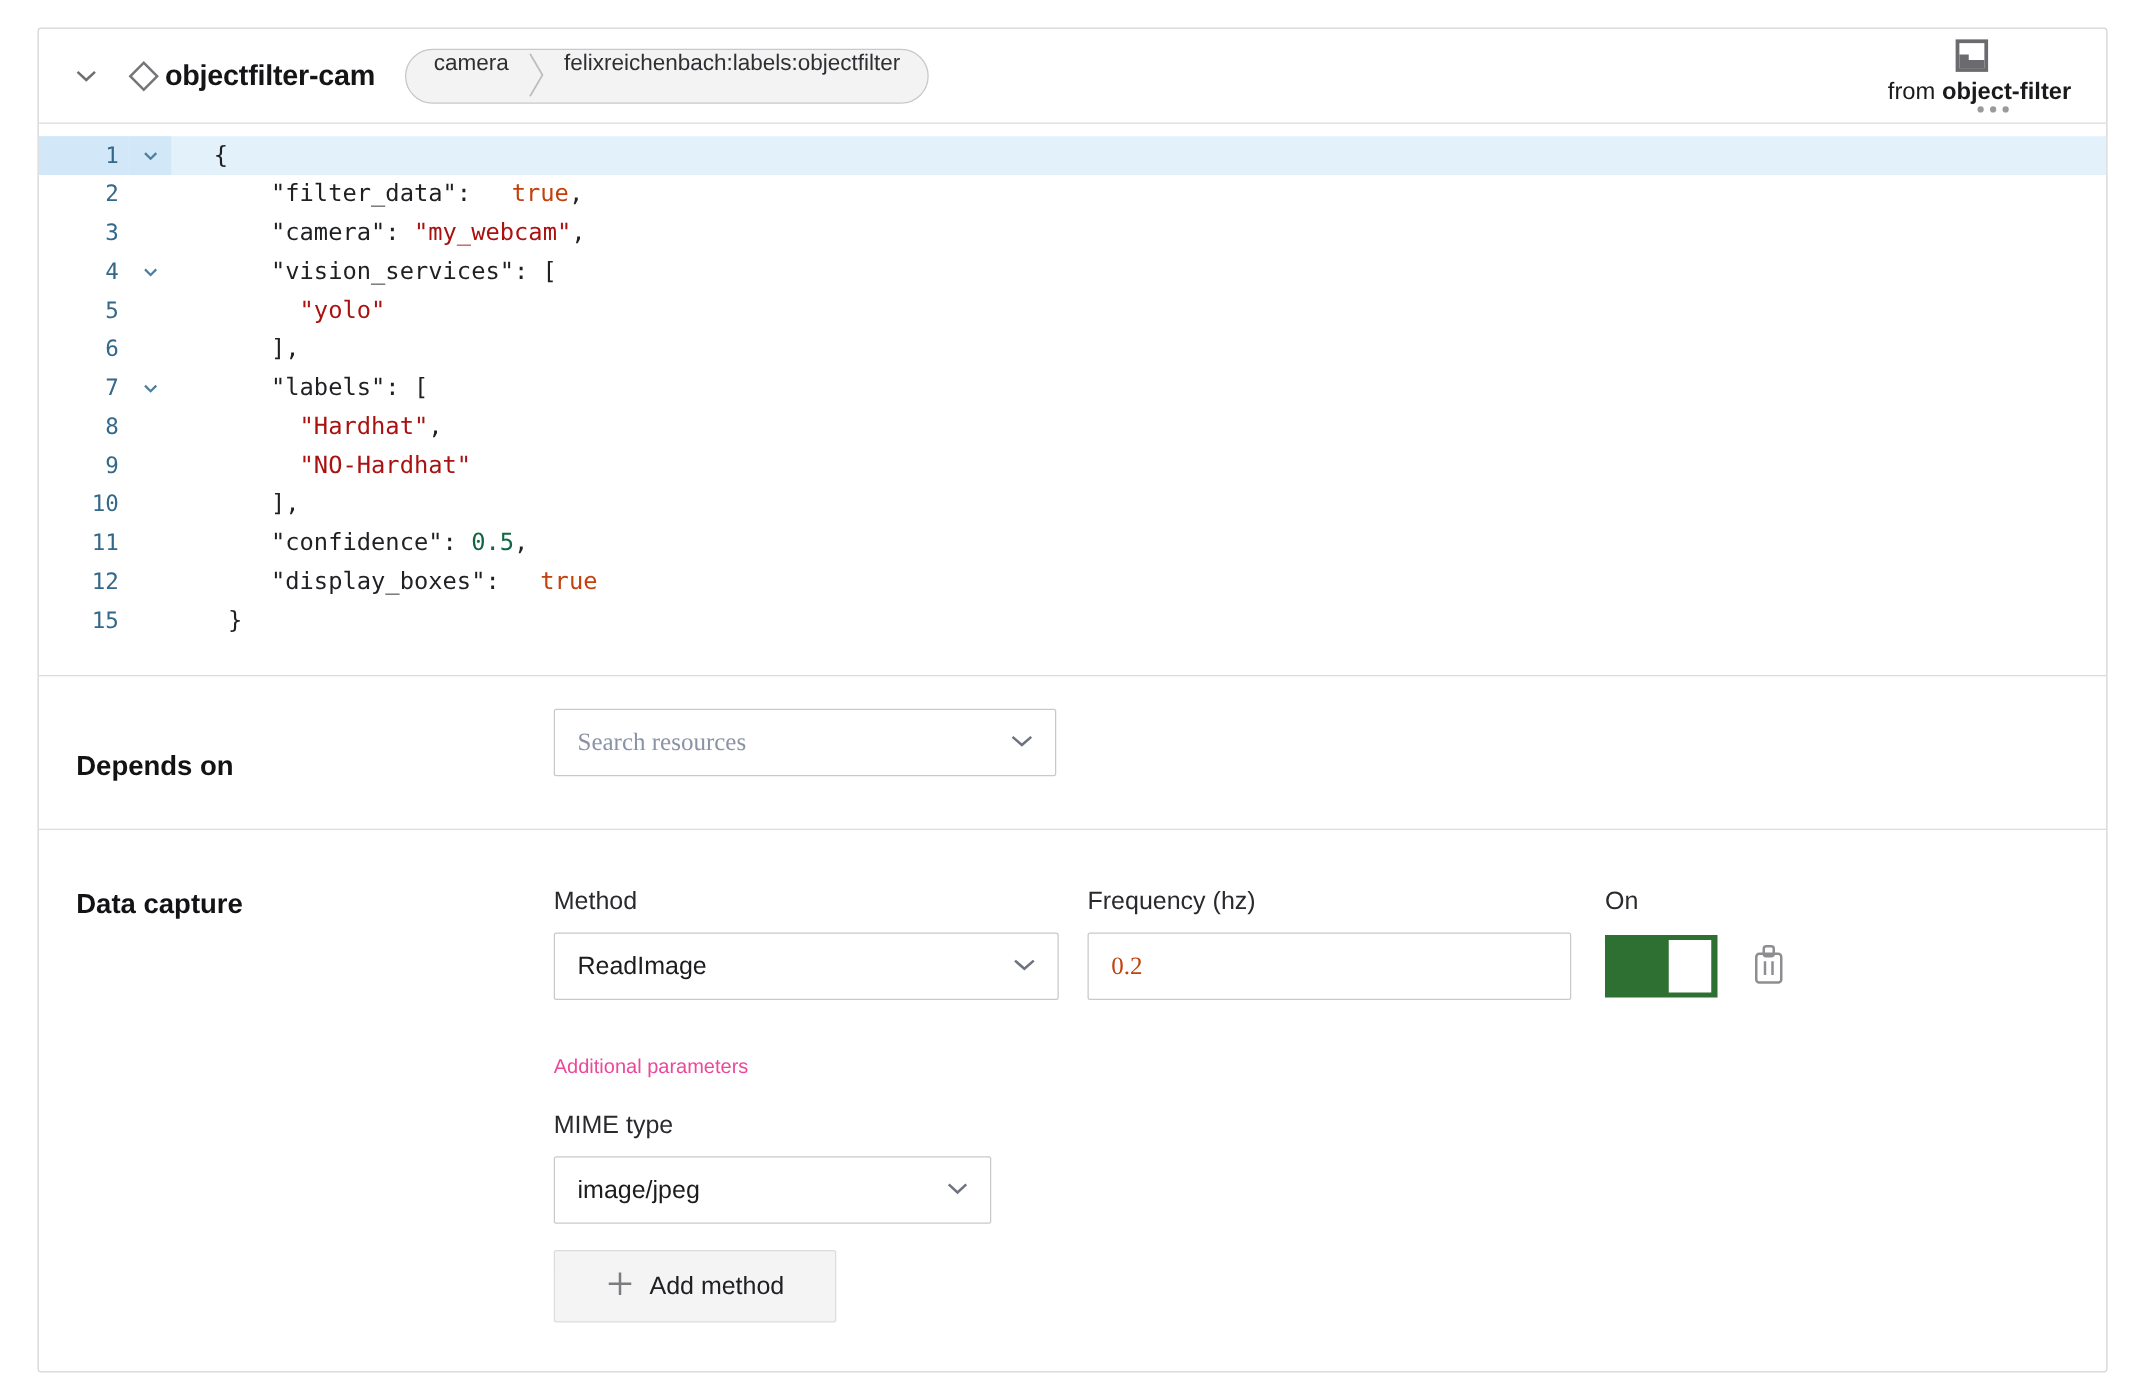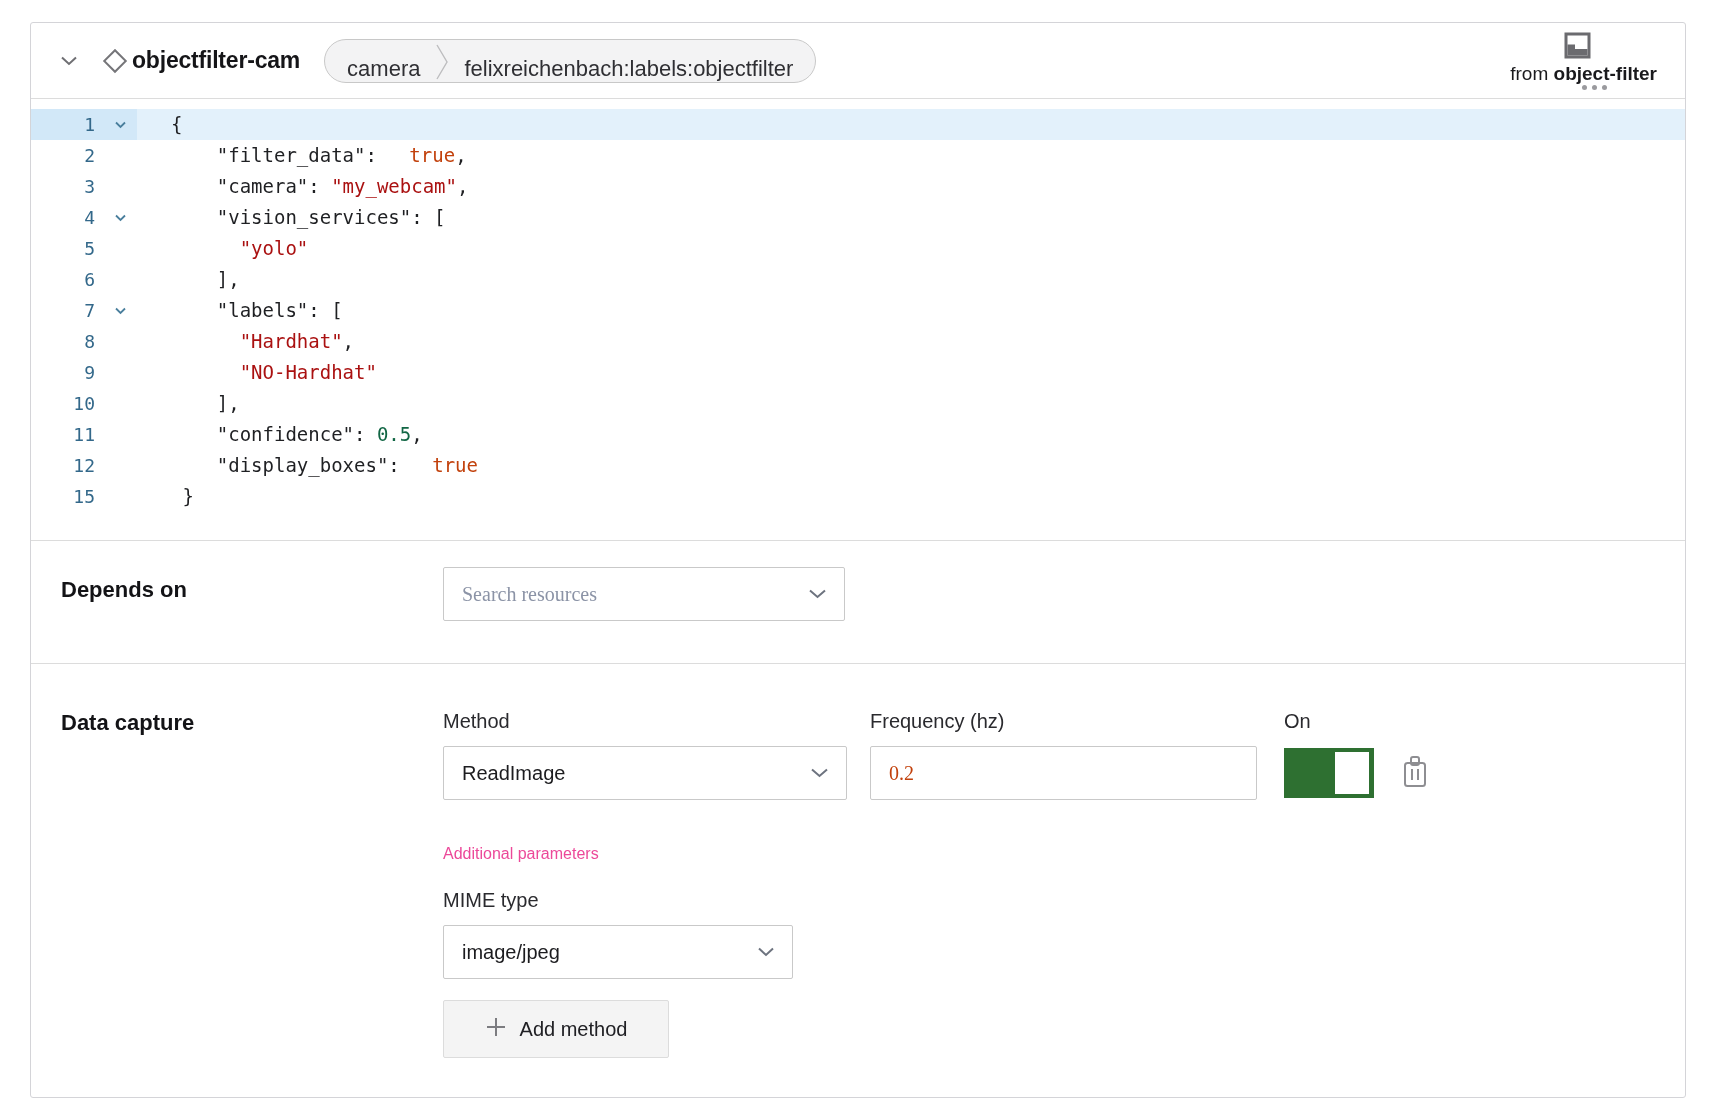--- a/index.html
+++ b/index.html
@@ -6,22 +6,22 @@
   html,body { background:#ffffff; width:1716px; height:1120px; font-family:"Liberation Sans", sans-serif; }
   .panel { position:absolute; left:30px; top:22px; width:1656px; height:1076px;
            border:1px solid #d4d4d8; border-radius:3px; background:#fff; overflow:hidden; }
 
   
   .panel-header { height:76px; border-bottom:1px solid #dcdcdc; display:flex; align-items:center; padding:0 28px 0 30px; }
   .hdr-left { display:flex; align-items:center; flex:1; min-width:0; }
   .collapse { width:18px; height:12px; display:flex; align-items:center; cursor:pointer; }
   .diamond { margin-left:22px; display:flex; }
   .res-title { margin-left:3px; font-size:23px; font-weight:bold; color:#151518; letter-spacing:-0.2px; }
-  .pill { margin-left:24px; height:44px; display:flex; align-items:flex-end; border:1px solid #c8c8c8;
-          border-radius:22px; background:#f3f3f4; padding:0 22px; font-size:22px; color:#2f2f33; white-space:nowrap; }
+  .pill { margin-left:24px; height:44px; display:flex; align-items:flex-start; border:1px solid #c8c8c8;
+          border-radius:22px; background:#f3f3f4; padding:0 22px; font-size:18px; color:#2f2f33; white-space:nowrap; }
   .pill-div { margin:0 16px; display:flex; }
   .hdr-right { display:flex; align-items:center;flex-direction:column; }
   .from-txt { margin-left:12px; font-size:19px; color:#1a1a1d; }
   .from-txt b { font-weight:bold; }
   .dots { margin-left:34px; display:flex; gap:5px; cursor:pointer; }
   .dots i { width:5px; height:5px; border-radius:50%; background:#9a9a9e; display:block; }
 
   
   .code-editor { padding:10px 0 28px 0; font-family:"DejaVu Sans Mono", monospace; font-size:19px; }
   .crow { display:flex; height:31px; line-height:31px; }
@@ -31,21 +31,21 @@
   .crow.active { background:#e3f1fb; }
   .crow.active .gut, .crow.active .fold { background:#d2e8f8; }
   .tk-p { color:#1f2023; } .tk-k { color:#1f2023; }
   .tk-s { color:#aa1111; } .tk-a { color:#c2410c;margin-left:21px; } .tk-n { color:#116644; }
 
   
   .section { border-top:1px solid #dcdcdc; display:flex; }
   .sec-label { width:412px; padding-left:30px; flex:none; }
   .sec-label h3 { font-size:22px; font-weight:bold; color:#131316; }
   .sec-depends { height:123px; }
-  .sec-depends .sec-label h3 { margin-top:36px; }
+  .sec-depends .sec-label h3 { margin-top:59px; }
   .sec-capture { height:434px; }
   .sec-capture .sec-label h3 { margin-top:46px; }
   .sec-body { flex:1; }
   .sec-depends .sec-body { padding-top:26px; }
   .sec-capture .sec-body { padding-top:46px; }
 
   .field-label { font-size:20px; color:#2a2a2e; margin-bottom:13px; }
   .field-box { height:54px; border:1px solid #c9c9c9; border-radius:2px; background:#fff;
                display:flex; align-items:center; padding:0 18px; cursor:pointer; }
   .field-box .val { flex:1; font-size:20px; color:#1c1c1f; }

